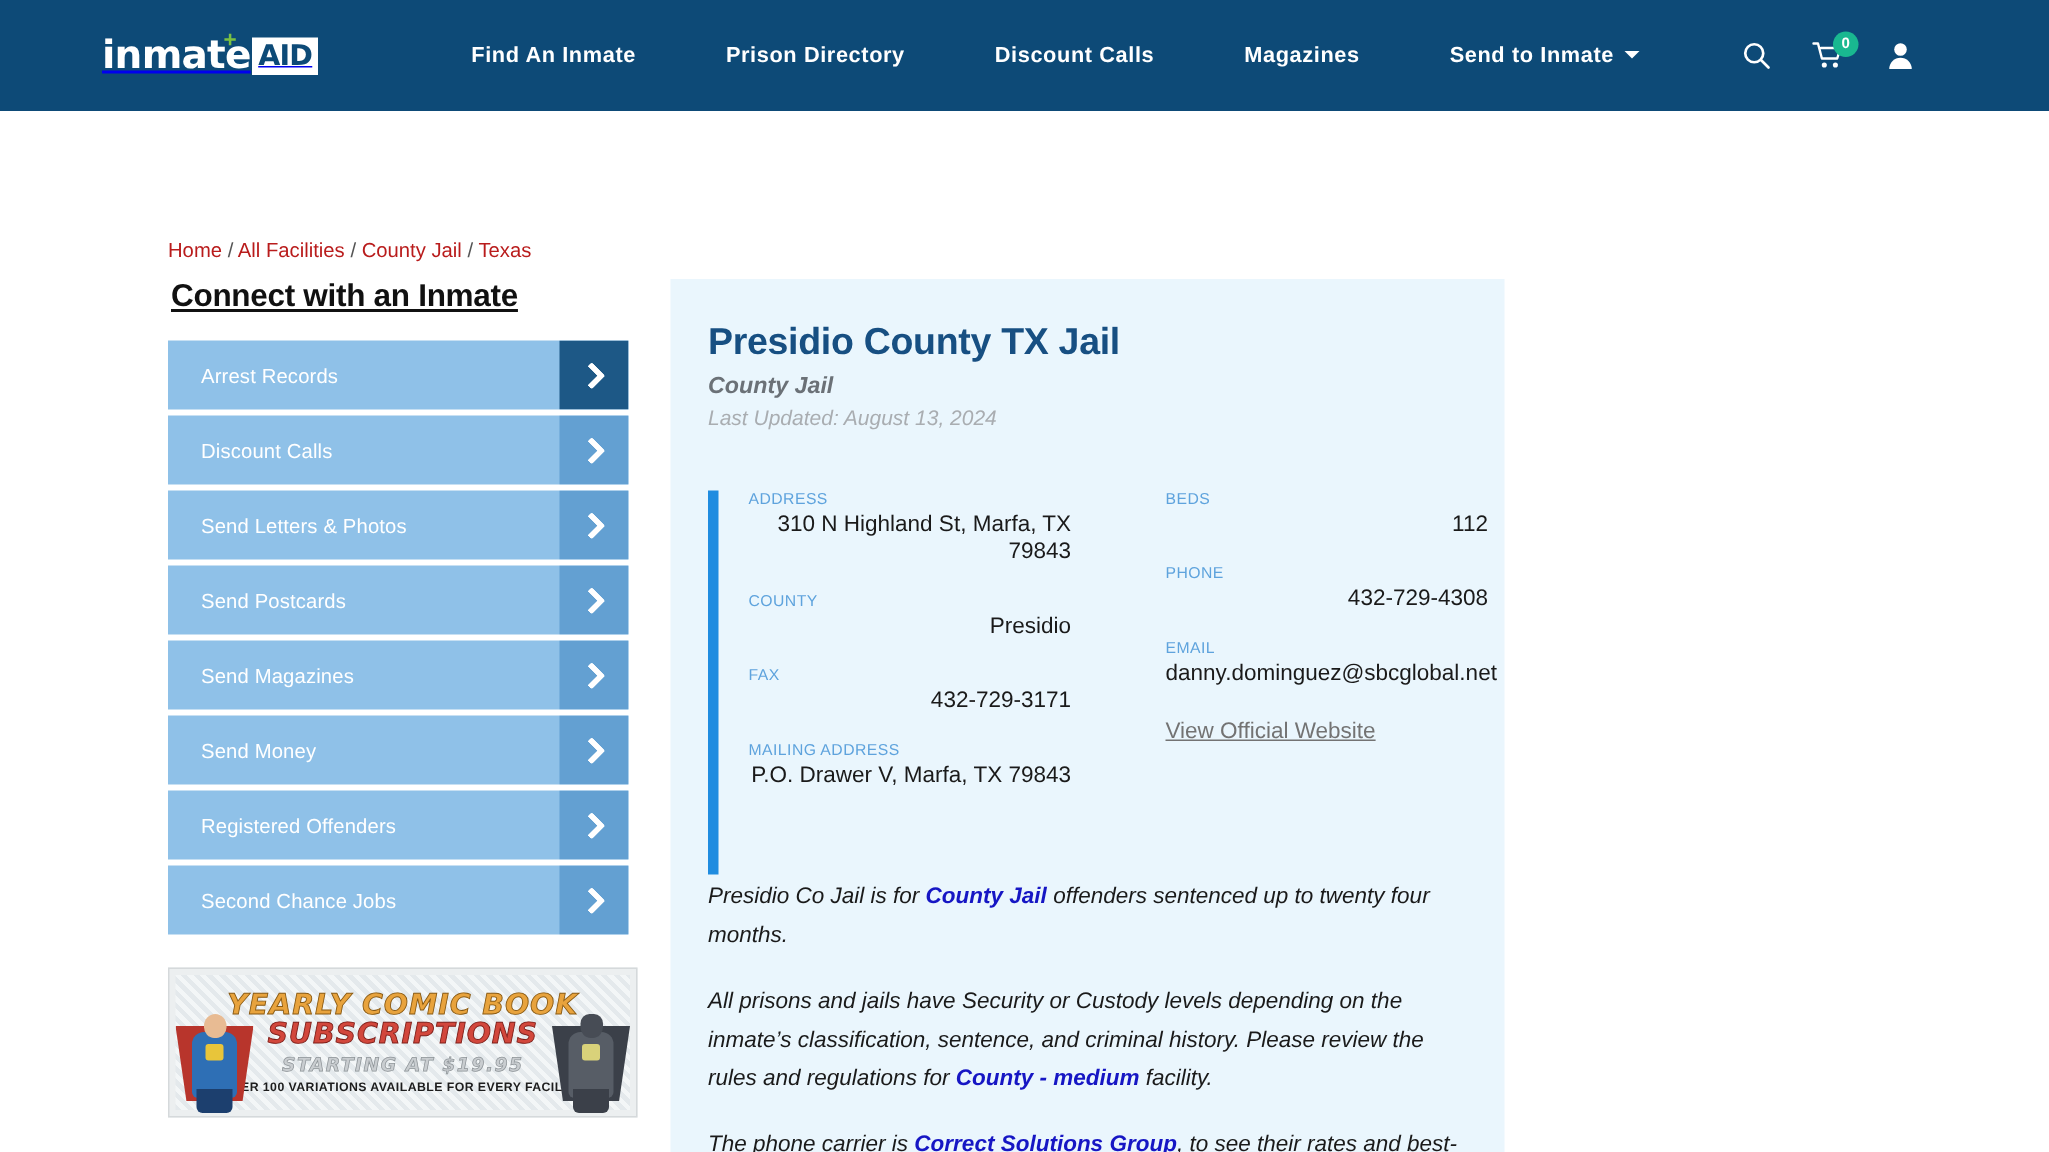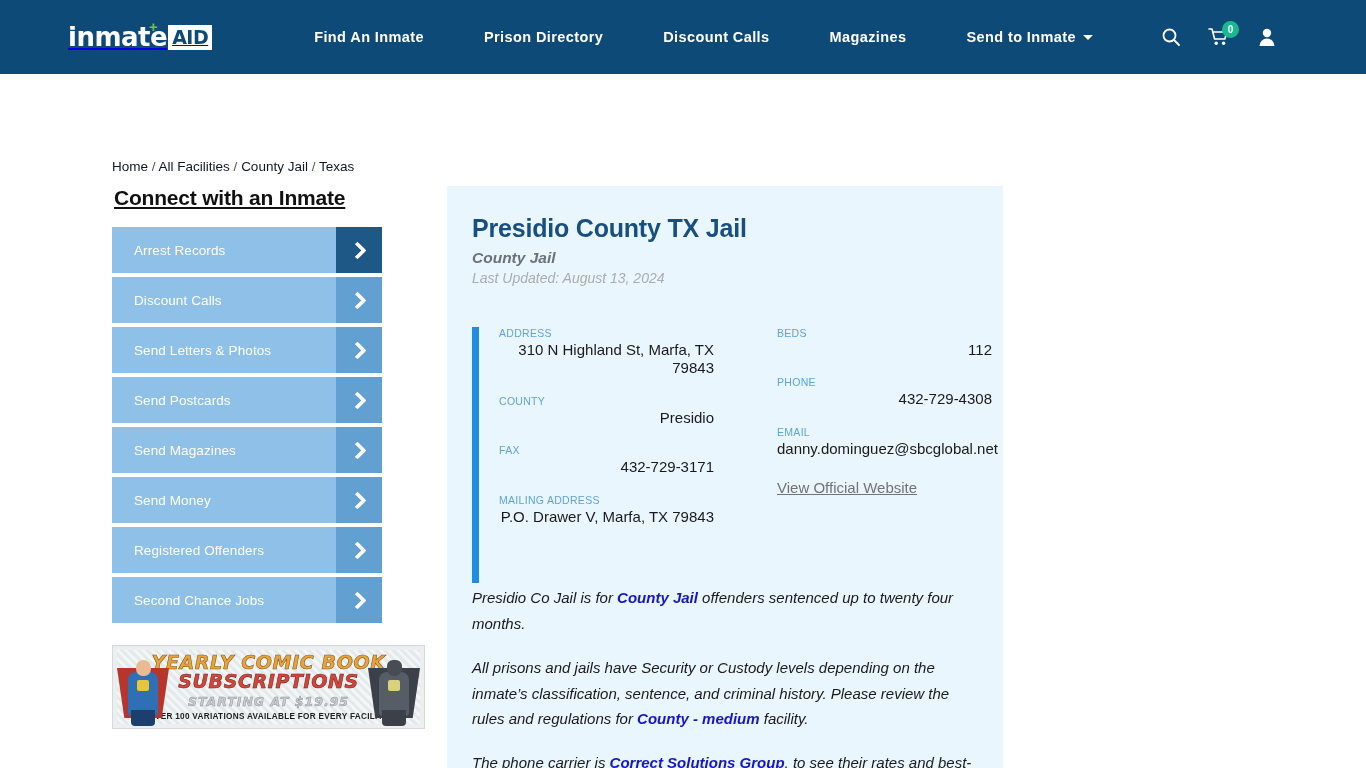--- a/index.html
+++ b/index.html
@@ -119,31 +119,31 @@
   }
   .breadcrumb {
     position: absolute;
     left: 112px;
     top: 85px;
     font-size: 13.5px;
     color: #333333;
     white-space: nowrap;
   }
   .breadcrumb a {
-    color: #0f172a;
+    color: #b91c1c;
     text-decoration: none;
   }
   .breadcrumb .sep { color: #555555; }
 
   
   .sidebar {
     position: absolute;
     left: 112px;
     top: 112px;
-    width: 270px;
+    width: 307px;
   }
   .sidebar-title {
     font-size: 21px;
     font-weight: bold;
     color: #111111;
     text-decoration: underline;
     margin: 0 0 17px 2px;
     letter-spacing: -0.2px;
   }
   .side-btn {
@@ -181,21 +181,21 @@
     margin-left: -4px;
     border-radius: 2px;
   }
 
   
   .ad-banner {
     position: absolute;
     left: 112px;
     top: 571px;
     width: 313px;
-    height: 84px;
+    height: 100px;
     background: #eceff0;
     border: 1px solid #d5d9db;
     overflow: hidden;
   }
   .ad-inner {
     position: absolute;
     inset: 4px 4px 4px 4px;
     background:
       repeating-linear-gradient(45deg, #e4e9ec 0 3px, #f3f6f7 3px 6px);
     display: flex;

